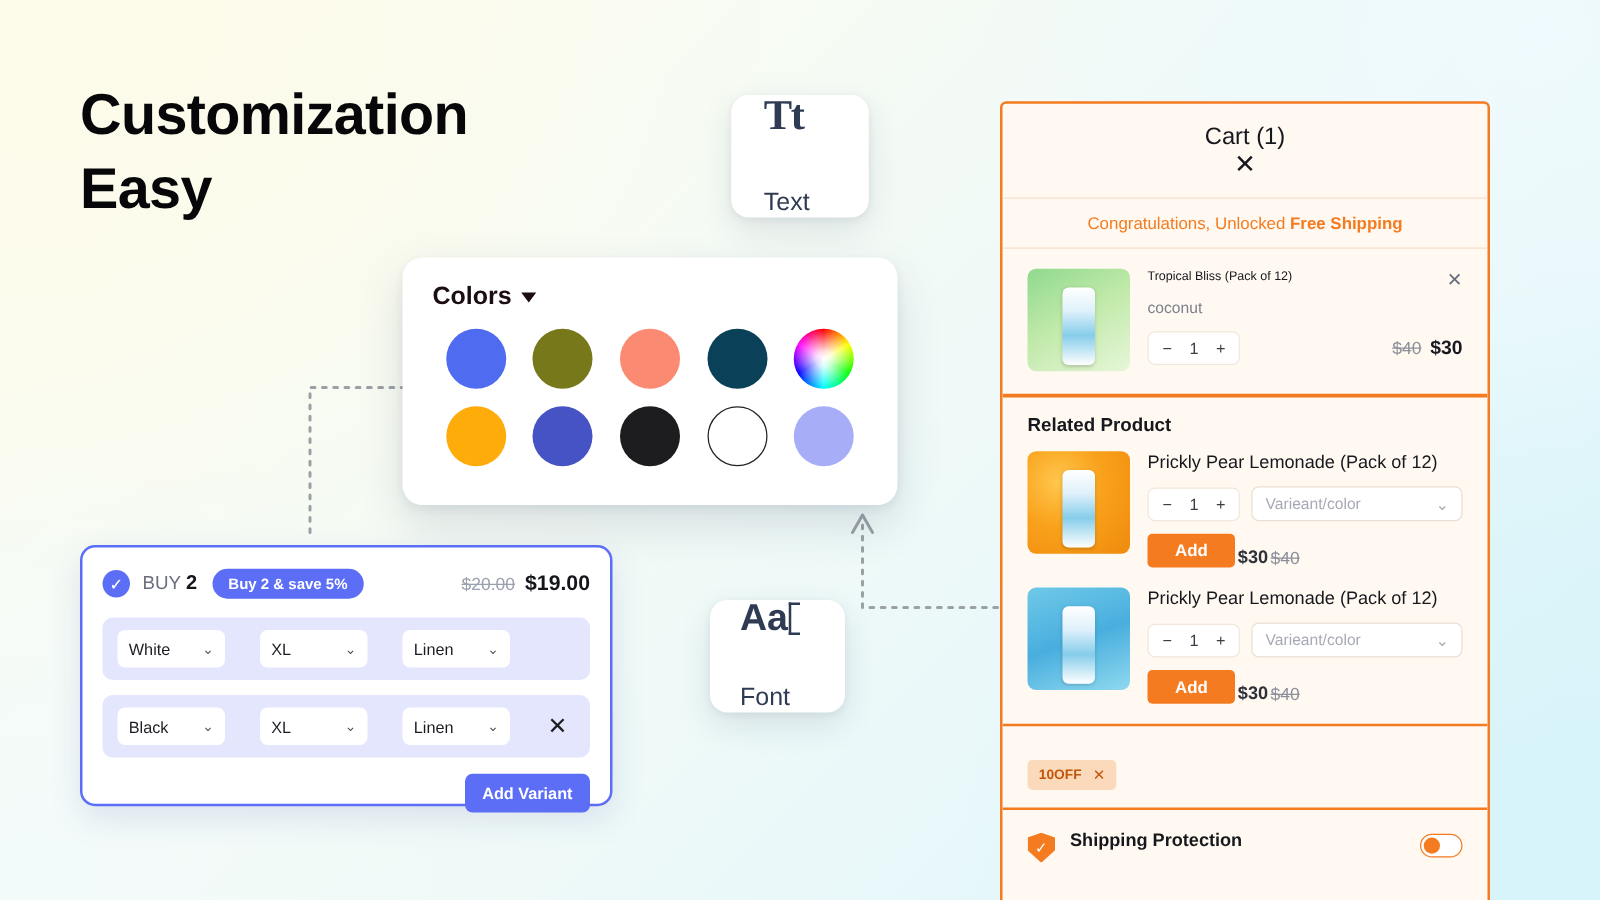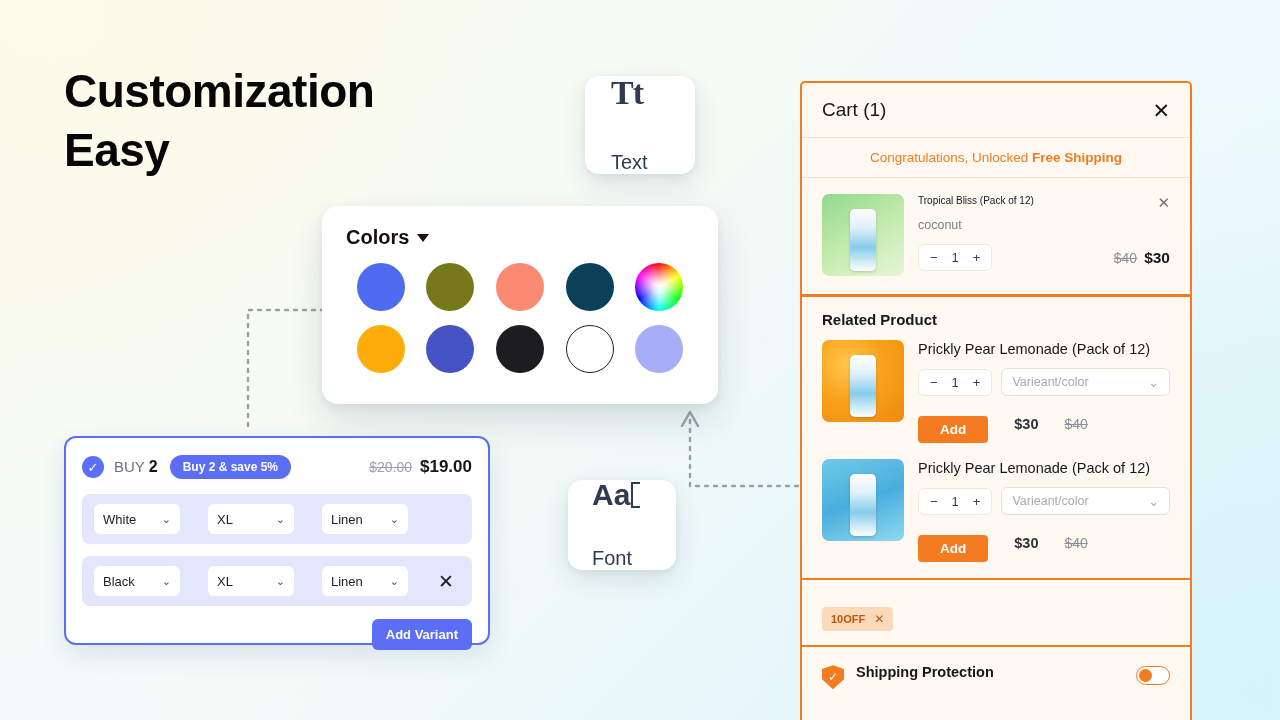--- a/index.html
+++ b/index.html
@@ -128,21 +128,21 @@
   
   #cart-panel {
     position: absolute; left: 800px; top: 81px;
     width: 392px; height: 660px;
     background: #fff9f2;
     border: 2px solid #f47b20; border-radius: 5px;
     overflow: hidden;
   }
   .cart-head {
     display: flex; align-items: center; justify-content: space-between;
-    padding: 16px 20px; border-bottom: 1px solid #fae0ca;
+    padding: 16px 20px; border-bottom: 1px solid #fae0ca; flex-direction: column;
   }
   .cart-title { font-size: 19px; color: #17181d; }
   .cart-close { font-size: 21px; color: #17181d; line-height: 1; }
 
   .free-ship {
     text-align: center; padding: 12px 10px;
     font-size: 13.5px; color: #f47b20; border-bottom: 1px solid #fae0ca;
   }
   .free-ship b { font-weight: 700; }
 
@@ -178,21 +178,21 @@
   .rel-item:last-child { margin-bottom: 0; }
   .rel-body { flex: 1 1 auto; min-width: 0; }
   .rel-name { font-size: 14.5px; color: #17181d; line-height: 1.25; }
   .rel-controls { display: flex; gap: 9px; align-items: center; margin-top: 10px; }
   .vselect2 {
     background: #fff; border: 1px solid #e9dfd4; border-radius: 6px;
     height: 28px; flex: 1 1 auto;
     display: flex; align-items: center; justify-content: space-between;
     padding: 0 10px; font-size: 12.5px; color: #a7aab4;
   }
-  .rel-buy { display: flex; align-items: flex-start; gap: 26px; margin-top: 20px; }
+  .rel-buy { display: flex; align-items: flex-end; gap: 2px; margin-top: 10px; }
   .add-btn {
     background: #f47b20; color: #fff; border: none;
     font-size: 13.5px; font-weight: 700; padding: 6px 22px; border-radius: 4px;
   }
   .rp-new { font-size: 14.5px; font-weight: 700; color: #2f3138; }
   .rp-old { font-size: 14px; color: #8d909b; text-decoration: line-through; }
 
   .discount-sec { padding: 16px 20px 14px 20px; border-bottom: 2px solid #f47b20; }
   .discount-row { display: flex; gap: 10px; }
   .discount-input {

